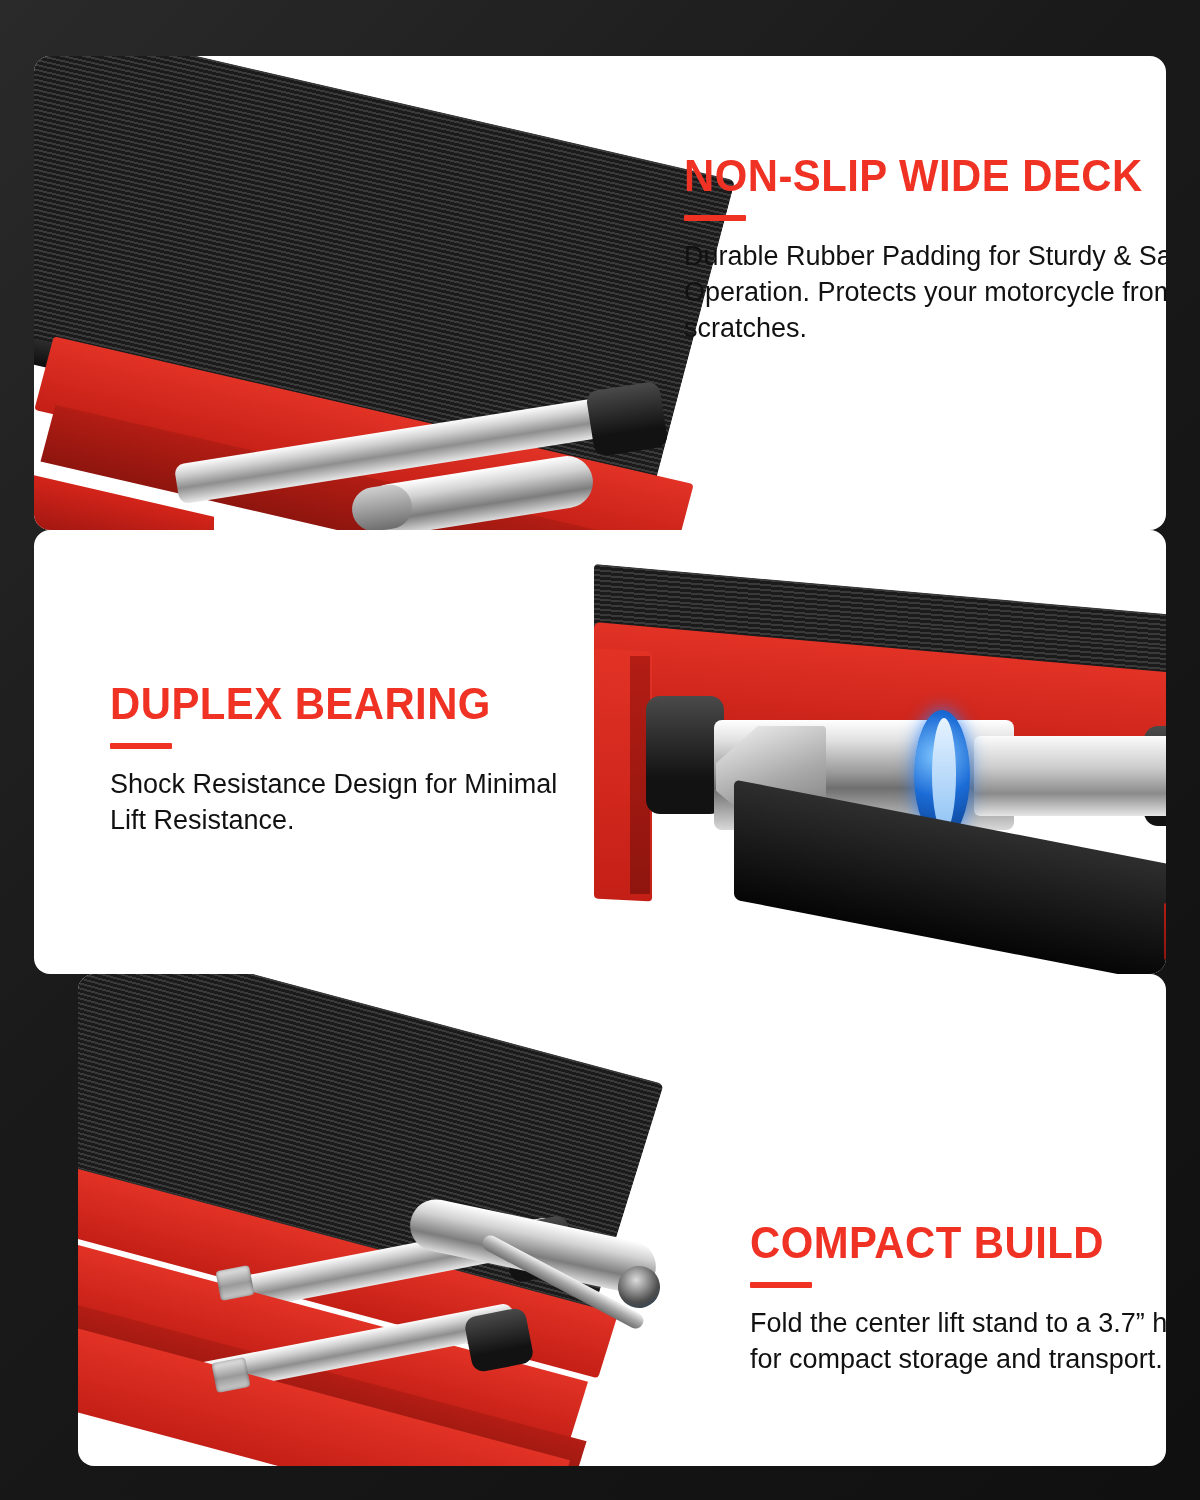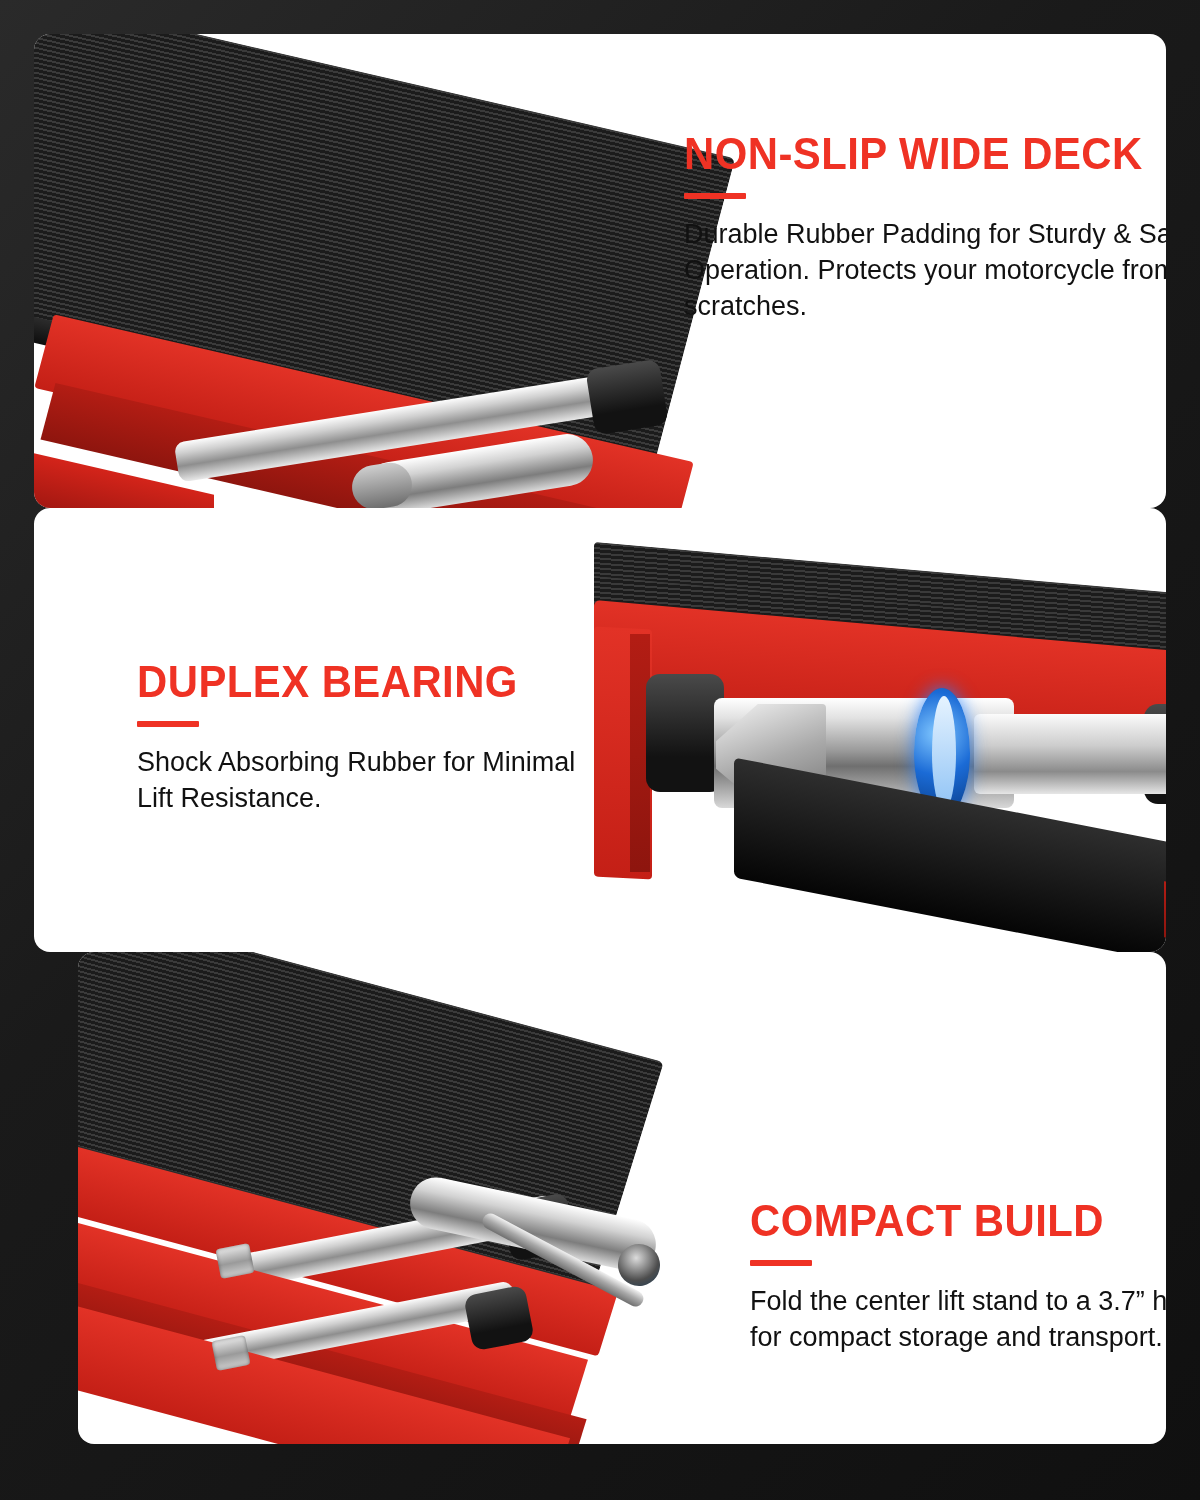--- a/index.html
+++ b/index.html
@@ -15,21 +15,21 @@
   }
   .page {
     position: relative;
     width: 1200px;
     height: 1500px;
     background: linear-gradient(135deg, #2a2a2a 0%, #1a1a1a 40%, #101010 100%);
     box-sizing: border-box;
     padding: 34px 34px;
     display: flex;
     flex-direction: column;
-    justify-content: flex-start;
+    justify-content: flex-end;
   }
 
   .panel {
     position: relative;
     background: #ffffff;
     border-radius: 16px;
     overflow: hidden;
     display: flex;
     box-sizing: border-box;
   }
@@ -75,21 +75,20 @@
     left: 650px;
     top: 96px;
     width: 520px;
   }
   
   .p2-text {
     position: absolute;
     left: 76px;
     top: 150px;
     width: 470px;
-    margin-left: 27px;
   }
   
   .p3-text {
     position: absolute;
     left: 672px;
     top: 245px;
     width: 500px;
   }
 
   
@@ -204,21 +203,21 @@
       <div class="blue-ring" style="left:880px; top:180px; width:56px; height:130px; border-radius:28px/65px;"></div>
       <div style="position:absolute; left:898px; top:188px; width:24px; height:114px; border-radius:12px/57px; background:linear-gradient(180deg,#e6f3ff,#8fc3f5);"></div>
 
       <div style="position:absolute; left:700px; top:300px; width:520px; height:120px; background:linear-gradient(180deg,#2e2e2e,#050505); transform: skewY(11deg); border-radius:6px;"></div>
       <div class="red-dark" style="left:1130px; top:380px; width:70px; height:56px; transform: skewY(11deg);"></div>
     </div>
 
     <div class="text-block p2-text">
       <div class="headline">DUPLEX BEARING</div>
       <div class="rule"></div>
-      <div class="body-text">Shock Absorbing Rubber for Minimal Lift Resistance.</div>
+      <div class="body-text">Shock Resistance Design for Minimal Lift Resistance.</div>
     </div>
   </section>
 
   <section class="panel panel-3">
     <div class="art">
 
       <div class="deck" style="left:-50px; top:20px; width:600px; height:250px; transform: skewY(15deg) skewX(-16deg); border-radius:6px;"></div>
       <div style="position:absolute; left:-50px; top:258px; width:580px; height:24px; transform: skewY(15deg) skewX(-16deg); background:linear-gradient(180deg,#2b2b2b,#0c0c0c);"></div>
 
       <div class="red-body" style="left:-30px; top:262px; width:560px; height:70px; transform: skewY(15deg) skewX(-16deg); border-radius:4px;"></div>

